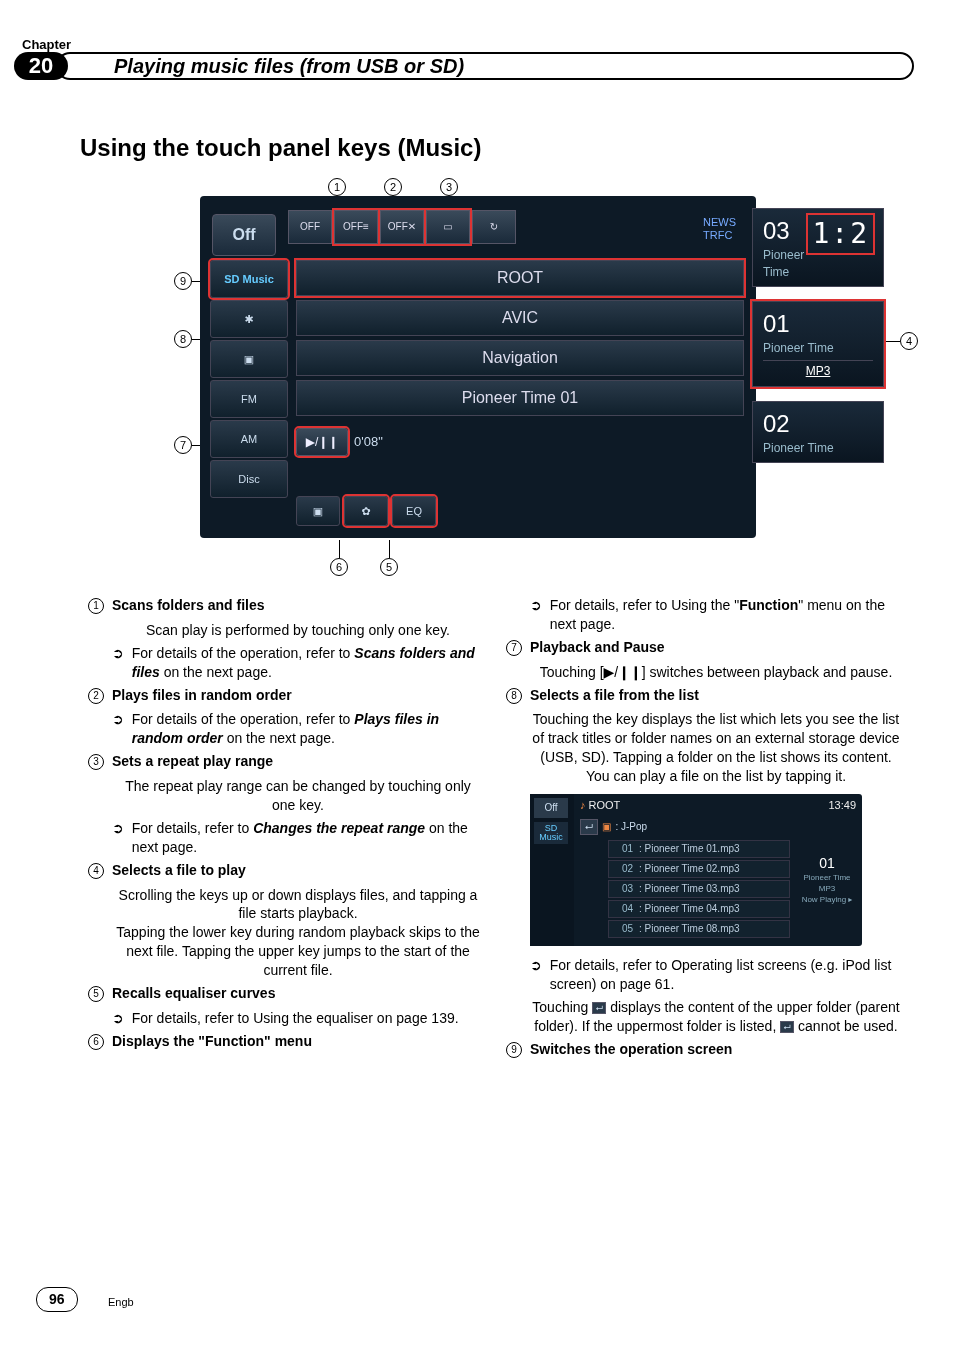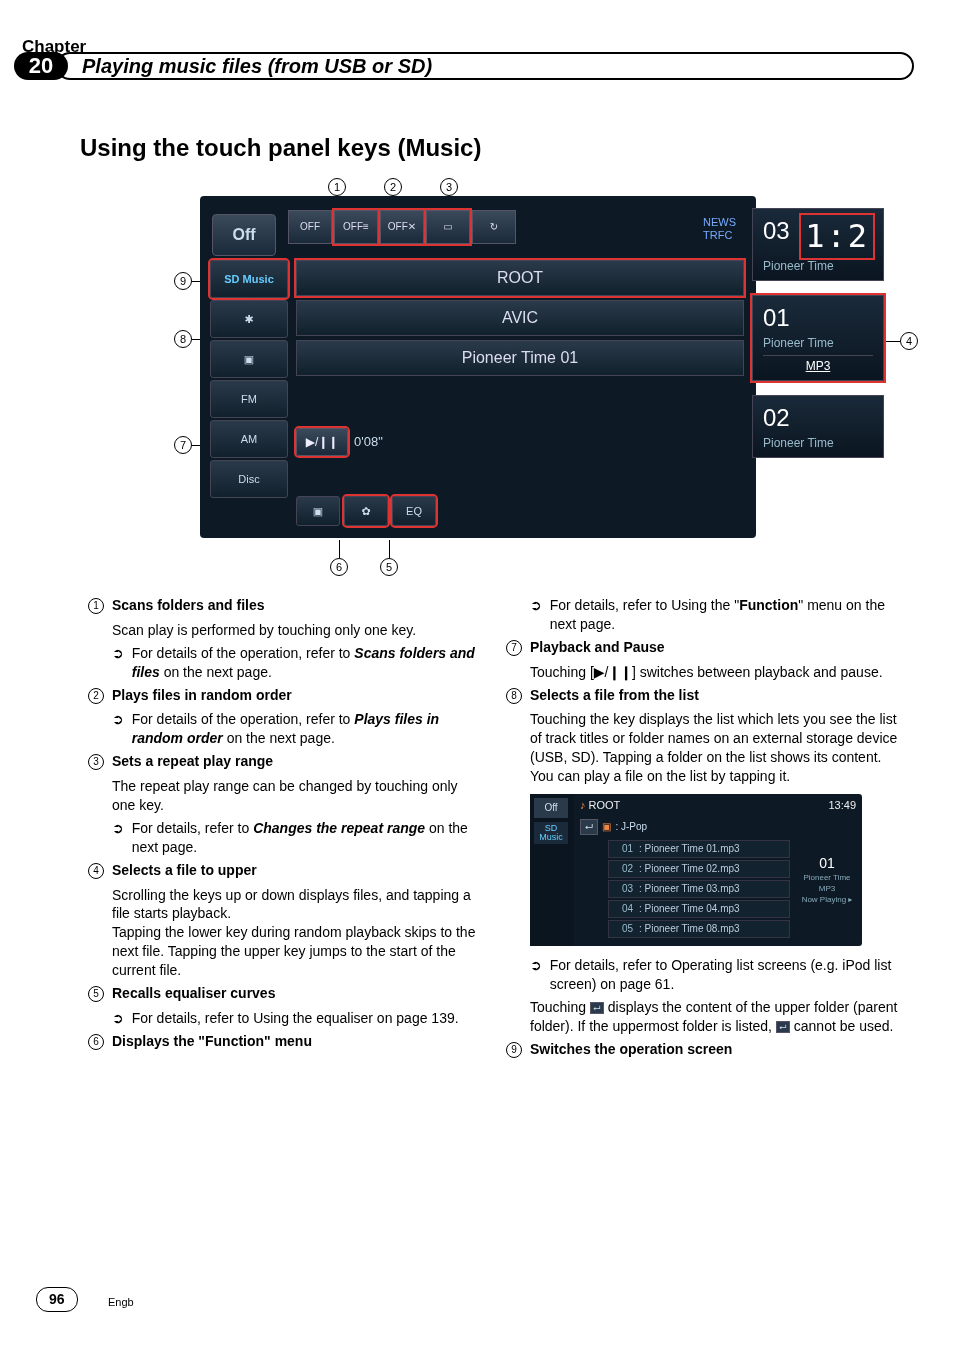--- a/index.html
+++ b/index.html
@@ -9,21 +9,21 @@
     height: 1352px;
     background: #fff;
     position: relative;
     color: #000;
     font-size: 14px;
     line-height: 1.35;
   }
   .chapter-label {
     position: absolute;
     top: 36px; left: 22px;
-    font-size: 17px;
+    font-size: 13px;
     font-weight: bold;
   }
   .chapter-row {
     position: absolute;
     top: 52px; left: 0; right: 40px;
     display: flex;
     align-items: center;
   }
   .chapter-num {
     background: #000;
@@ -41,20 +41,21 @@
     border-radius: 16px;
     height: 28px;
     margin-left: -12px;
     padding-left: 24px;
     display: flex; align-items: center;
   }
   .chapter-title {
     font-size: 20px;
     font-weight: 900;
     font-style: italic;
+    margin-left: 32px;
   }
   .section-title {
     position: absolute;
     top: 132px; left: 80px;
     font-size: 24px;
     font-weight: 900;
   }
   .section-title .thin { font-weight: 700; }
 
   
@@ -146,21 +147,21 @@
   }
   .right-card {
     background: linear-gradient(#1a2a3a,#0a1520);
     border:1px solid #445;
     padding:6px 10px;
     color:#cde;
   }
   .right-card .big { font-size:24px; color:#fff;}
   .right-card .sm { font-size:12px; color:#9bc;}
   .right-card.red { outline:2px solid #d33;}
-  .right-card .time-big { font-size:32px; font-family:monospace; letter-spacing:2px; color:#fff; float:right; outline:2px solid #d33; padding:0 4px;}
+  .right-card .time-big { font-size:28px; font-family:monospace; letter-spacing:2px; color:#fff; float:right; outline:2px solid #d33; padding:0 4px;}
   .mp3-badge { text-align:center; font-size:12px; color:#fff; border-top:1px solid #445; margin-top:4px; padding-top:2px; text-decoration:underline;}
   .news-trfc {
     position:absolute; top:216px; right:218px;
     color:#7af; font-size:11px; line-height:1.2;
   }
 
   
   .call { position:absolute; width:18px;height:18px; border:1px solid #000; border-radius:50%; font-size:11px; display:flex;align-items:center;justify-content:center; background:#fff;}
   .leader { position:absolute; background:#000; }
   .c1{top:178px;left:328px;} .c2{top:178px;left:384px;} .c3{top:178px;left:440px;}
@@ -182,21 +183,21 @@
     position:absolute; top:596px; left:506px; width:396px;
   }
   .item { margin-bottom:6px; display:flex; }
   .item .circ {
     width:16px;height:16px; border:1px solid #000; border-radius:50%;
     font-size:10px; display:inline-flex;align-items:center;justify-content:center;
     flex-shrink:0; margin-right:8px; margin-top:2px;
   }
   .item-body { flex:1; }
   .item-title { font-weight:bold; }
-  .indent { padding-left:24px; margin-bottom:4px;}
+  .indent { padding-left:24px; margin-bottom:4px;text-align:center;}
   .sub { display:flex; padding-left:24px; margin-bottom:4px;}
   .sub .arr { flex-shrink:0; margin-right:8px; font-size:14px;}
   .bi { font-weight:bold; font-style:italic; }
   .i { }
 
   
   .small-shot {
     width:332px; height:152px;
     background:#0d1a26;
     border-radius:3px;
@@ -280,20 +281,21 @@
 Music</div>
     <div class="side-btn">✱</div>
     <div class="side-btn">▣</div>
     <div class="side-btn">FM</div>
     <div class="side-btn">AM</div>
     <div class="side-btn">Disc</div>
   </div>
   <div class="center-col">
     <div class="center-row red">ROOT</div>
     <div class="center-row">AVIC</div>
+    <div class="center-row">Navigation</div>
     <div class="center-row">Pioneer Time 01</div>
   </div>
   <div class="play-row">
     <div class="play-btn">▶/❙❙</div>
     <div class="time-text">0'08"</div>
   </div>
   <div class="bottom-row">
     <div class="bot-btn">▣</div>
     <div class="bot-btn red">✿</div>
     <div class="bot-btn red">EQ</div>
@@ -354,21 +356,21 @@
   </div>
   <div class="indent">The repeat play range can be changed by touching only one key.</div>
   <div class="sub">
     <span class="arr">➲</span>
     <div><span>For details, refer to </span><span class="bi">Changes the repeat range</span><span> on the next page.</span></div>
   </div>
 
   <div class="item">
     <span class="circ">4</span>
     <div class="item-body">
-        <div class="item-title">Selects a file to upper</div>
+        <div class="item-title">Selects a file to play</div>
       </div>
   </div>
   <div class="indent" style="white-space:pre-line">Scrolling the keys up or down displays files, and tapping a file starts playback.
 Tapping the lower key during random playback skips to the next file. Tapping the upper key jumps to the start of the current file.</div>
 
   <div class="item">
     <span class="circ">5</span>
     <div class="item-body">
         <div class="item-title">Recalls equaliser curves</div>
       </div>

